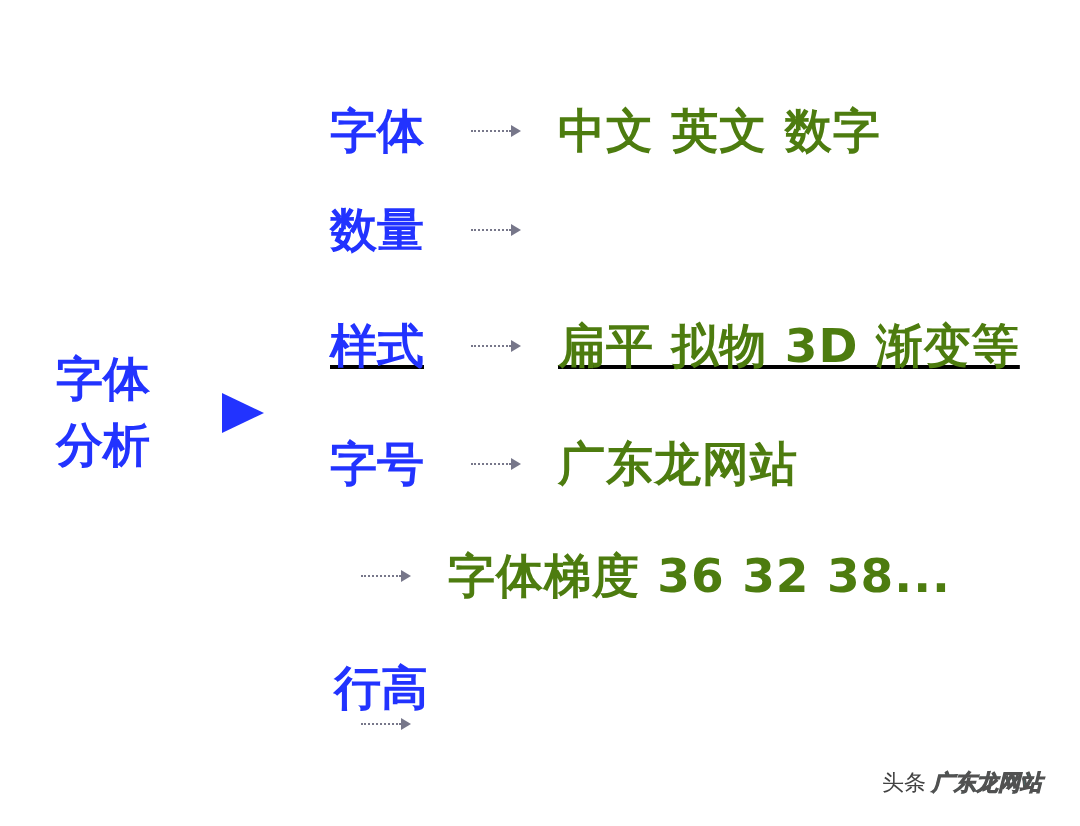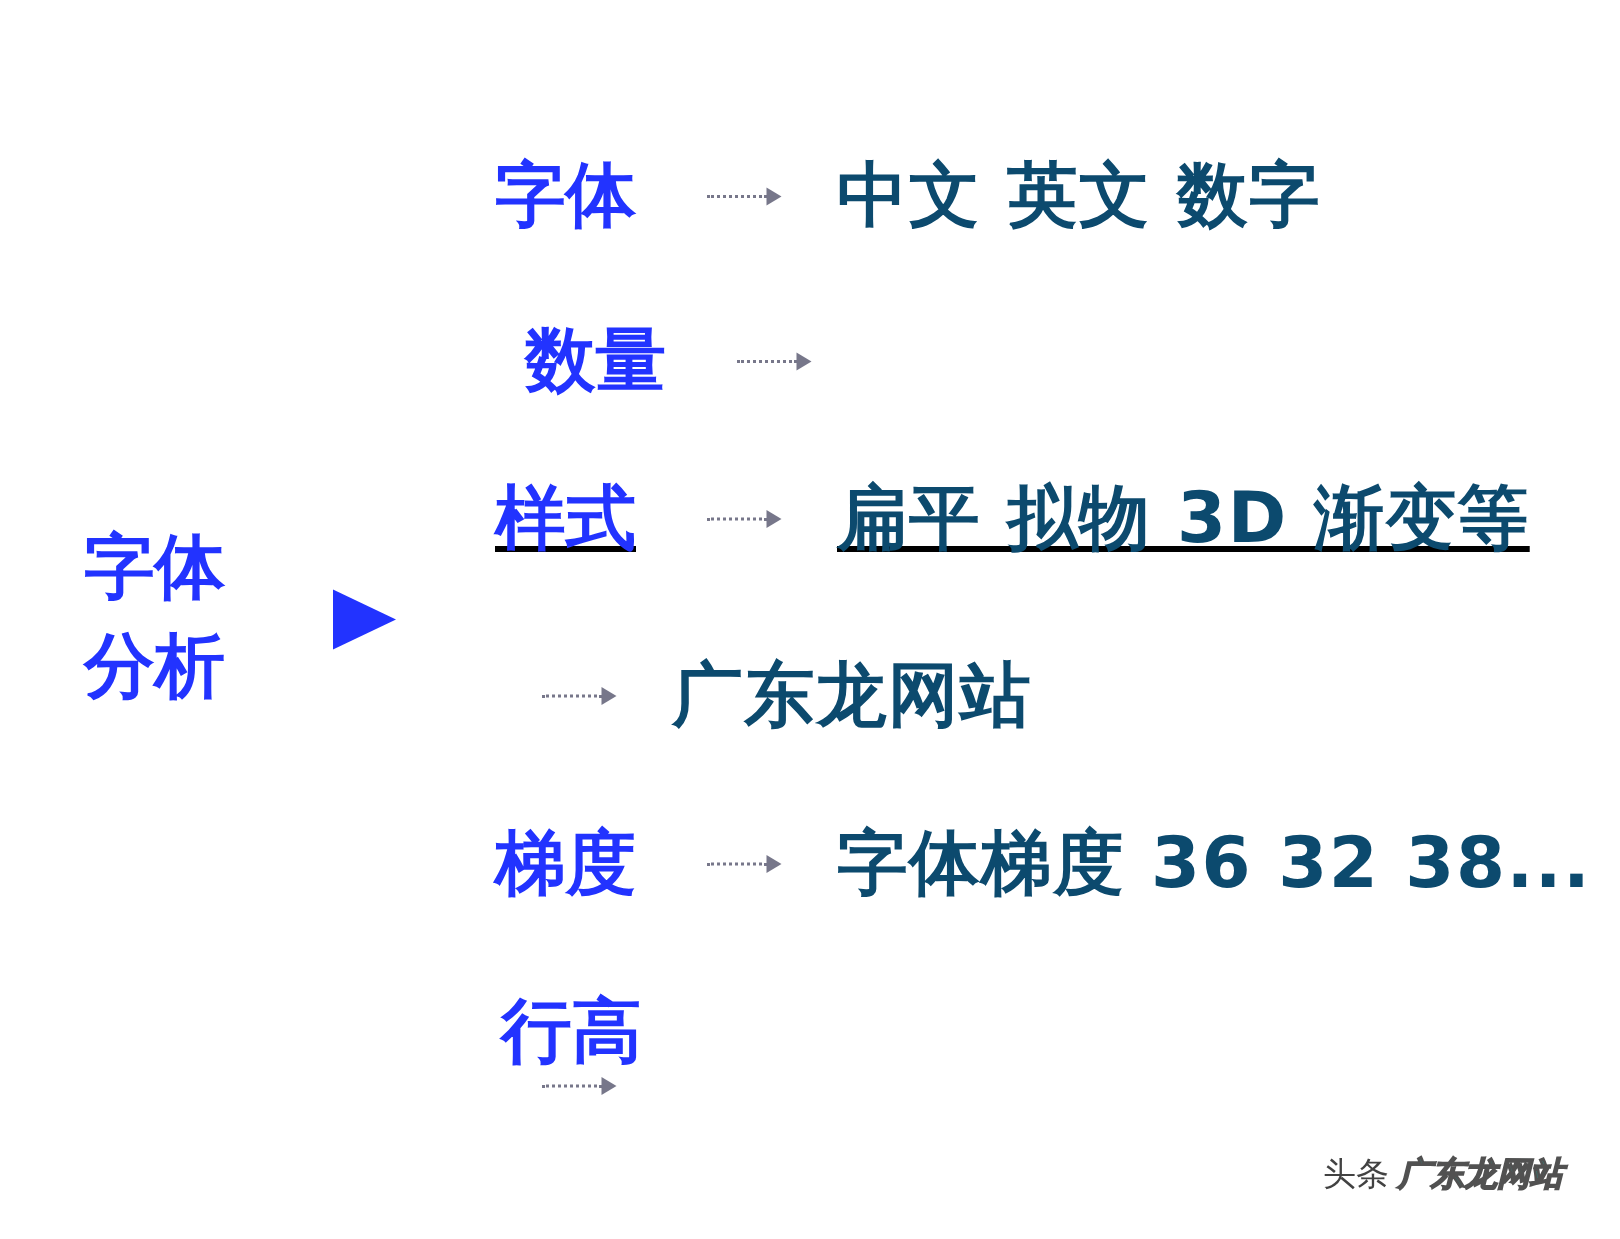--- a/index.html
+++ b/index.html
@@ -55,21 +55,21 @@
   }
   .row .conn .tip {
     position: absolute; left: 40px; top: 0;
     width: 0; height: 0;
     border-top: 6px solid transparent;
     border-bottom: 6px solid transparent;
     border-left: 10px solid #77778a;
   }
   .row .val {
     font-size: 47px;
-    color: #0c4a6e;
+    color: #4d7c0f;
     line-height: 60px;
     white-space: nowrap;
     letter-spacing: 1px;
   }
   .watermark {
     position: absolute;
     left: 882px; top: 768px;
     font-size: 22px;
     font-weight: normal;
     color: #222;
@@ -96,47 +96,47 @@
 
 <div class="row" style="top:101px;">
   <span class="key">字体</span>
   <span class="conn">
       <span class="dots"></span>
       <span class="tip"></span>
     </span>
   <span class="val">中文 英文 数字</span>
 </div>
 
-<div class="row" style="top:211px;margin-left:20px;">
+<div class="row" style="top:200px;">
   <span class="key">数量</span>
   <span class="conn">
       <span class="dots"></span>
       <span class="tip"></span>
     </span>
 </div>
 
 <div class="row" style="top:316px;text-decoration:underline;">
   <span class="key">样式</span>
   <span class="conn">
       <span class="dots"></span>
       <span class="tip"></span>
     </span>
   <span class="val">扁平 拟物 3D 渐变等</span>
 </div>
 
 <div class="row" style="top:434px;">
+  <span class="key">字号</span>
   <span class="conn">
       <span class="dots"></span>
       <span class="tip"></span>
     </span>
   <span class="val">广东龙网站</span>
 </div>
 
 <div class="row" style="top:546px;">
-  <span class="key">梯度</span>
   <span class="conn">
       <span class="dots"></span>
       <span class="tip"></span>
     </span>
   <span class="val">字体梯度 36 32 38...</span>
 </div>
 
 <div class="row" style="top:658px;flex-direction:column;">
   <span class="key">行高</span>
   <span class="conn">

